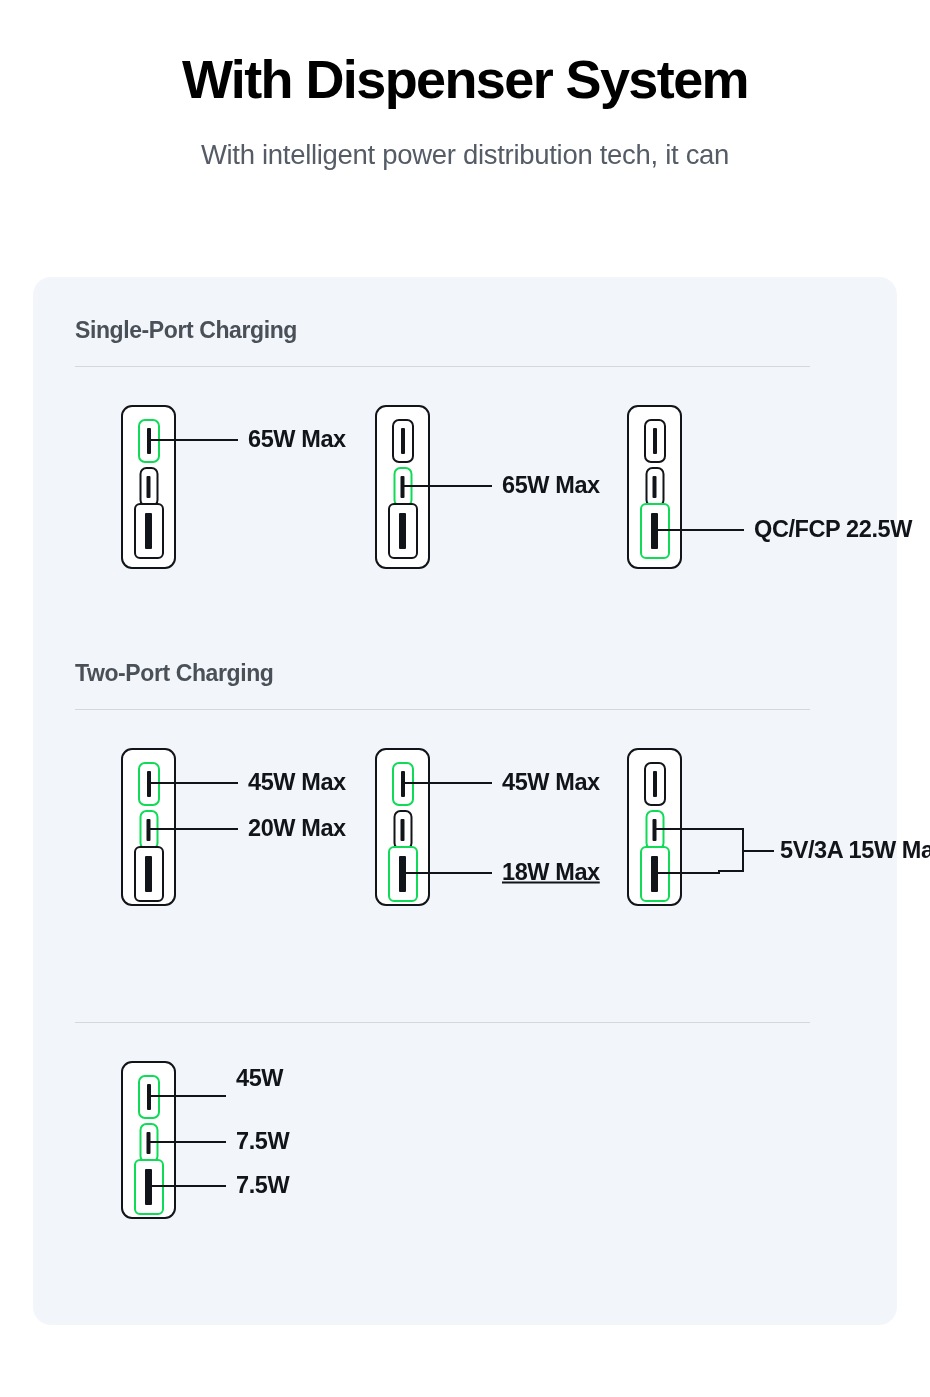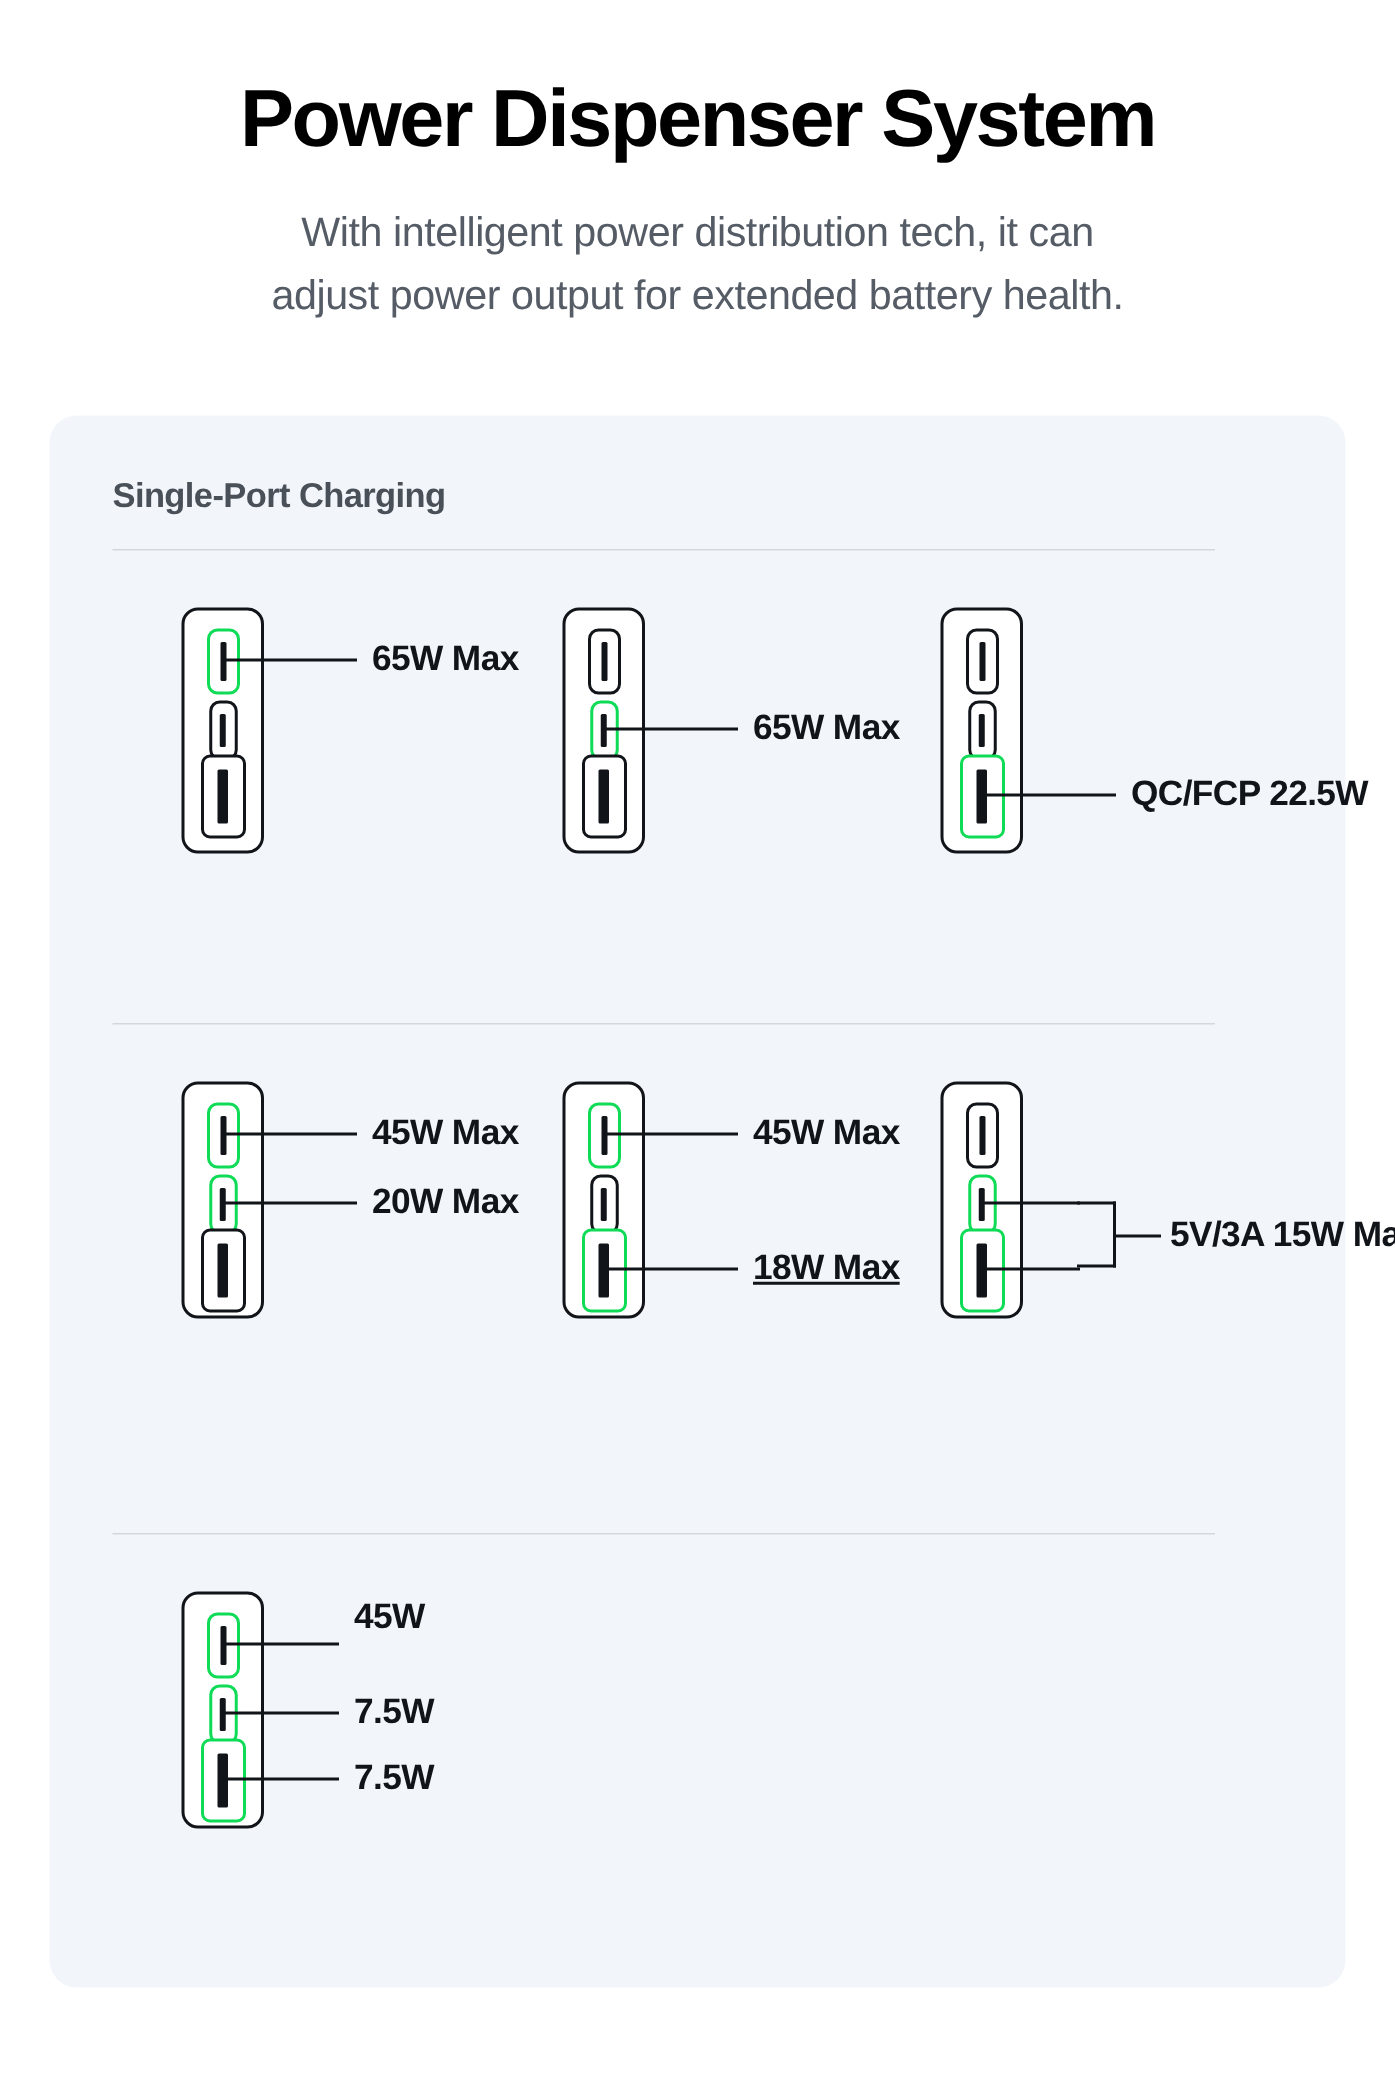--- a/index.html
+++ b/index.html
@@ -116,24 +116,23 @@
     height: 2px;
     background: #111418;
   }
 </style>
 </head>
 <body>
 
 <div class="page">
 
   <div class="hero">
-    <h1 class="hero-title">Power Dispenser System</h1>
+    <h1 class="hero-title">With Dispenser System</h1>
     <p class="hero-sub">
       <span>With intelligent power distribution tech, it can</span><br>
-      <span>adjust power output for extended battery health.</span>
     </p>
   </div>
 
   <div class="card">
 
     <div class="section" id="sec-0" style="top:40px;">
       <div class="section-title">Single-Port Charging</div>
       <div class="rule"></div>
       <div class="devices">
           <div class="device tall" style="left: 46px; top: 38px;">
@@ -190,20 +189,21 @@
                 <div class="port-bar"></div>
               </div>
             </div>
           </div>
           <div class="lead" style="left: 579.5px; width: 89.5px; top: 162px;"></div>
           <div class="label" style="left: 679px; top: 162px;">QC/FCP 22.5W</div>
         </div>
     </div>
 
     <div class="section" id="sec-1" style="top:383px;">
+      <div class="section-title">Two-Port Charging</div>
       <div class="rule"></div>
       <div class="devices">
           <div class="device short" style="left: 46px; top: 38px;">
             <div class="port c-lg on" style="top: 34px; transform: translate(-50%, -50%);">
               <div class="port-shell">
                 <div class="port-bar"></div>
               </div>
             </div>
             <div class="port c-sm on" style="top: 80px; transform: translate(-50%, -50%);">
               <div class="port-shell">

